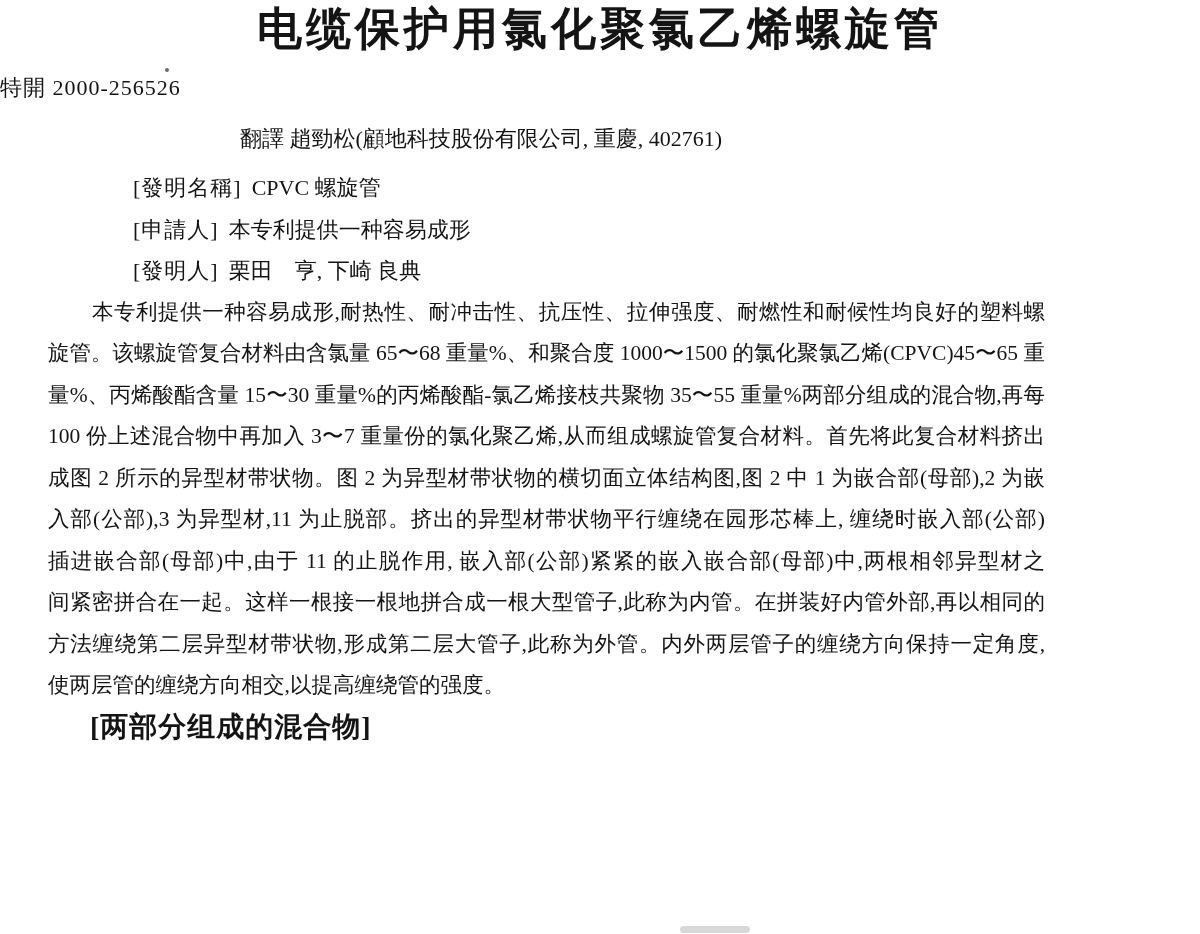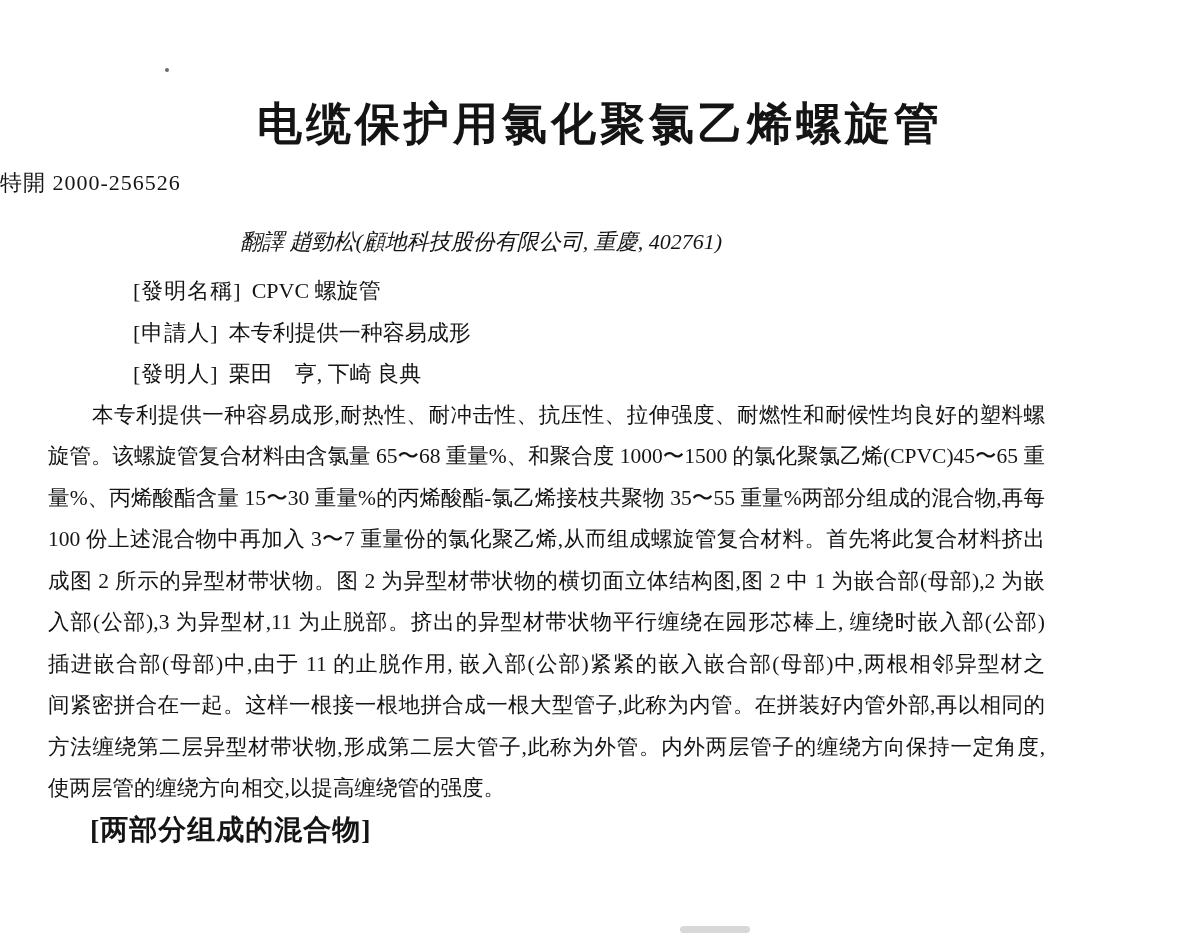--- a/index.html
+++ b/index.html
@@ -11,41 +11,39 @@
     position: relative;
     width: 1200px;
     height: 934px;
     background: #ffffff;
     color: #141414;
     font-family: "Liberation Serif", "DejaVu Serif", serif;
     overflow: hidden;
   }
   .doc-title {
     margin: 0;
-    padding-top: 95px;
     text-align: center;
     font-size: 45px;
     font-weight: 700;
     letter-spacing: 4px;
     line-height: 58px;
     white-space: nowrap;
   }
   .patent-no {
     margin-top: 17px;
     text-align: left;
     font-size: 22px;
     letter-spacing: 1px;
     line-height: 26px;
   }
   .translator {
-    margin-top: 32px;
+    margin-top: 24px;
     margin-left: 240px;
     font-size: 22px;
     line-height: 28px;
-    font-style: italic;
   }
   .fields {
     margin-top: 14px;
     margin-left: 93px;
   }
   .field-row {
     font-size: 22px;
     line-height: 41.5px;
     white-space: nowrap;
     margin-left: 40px;

